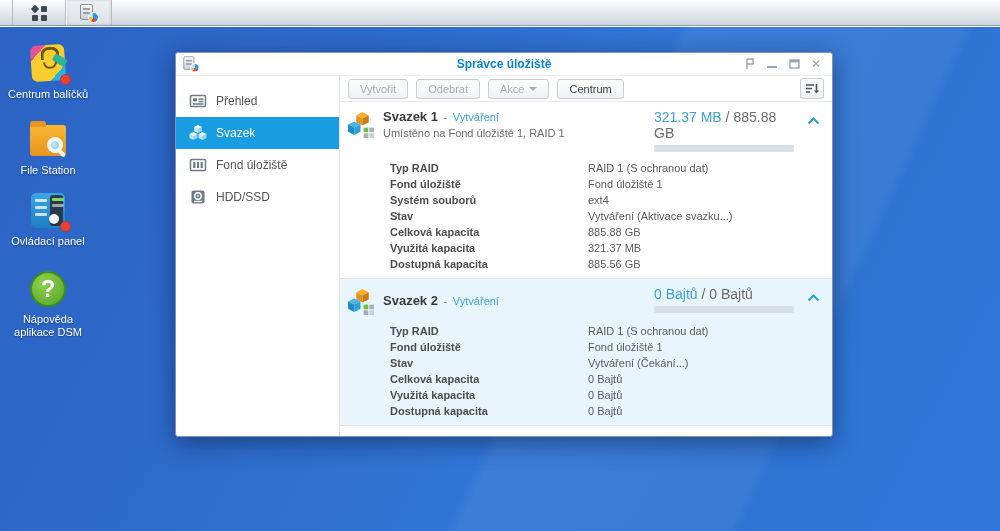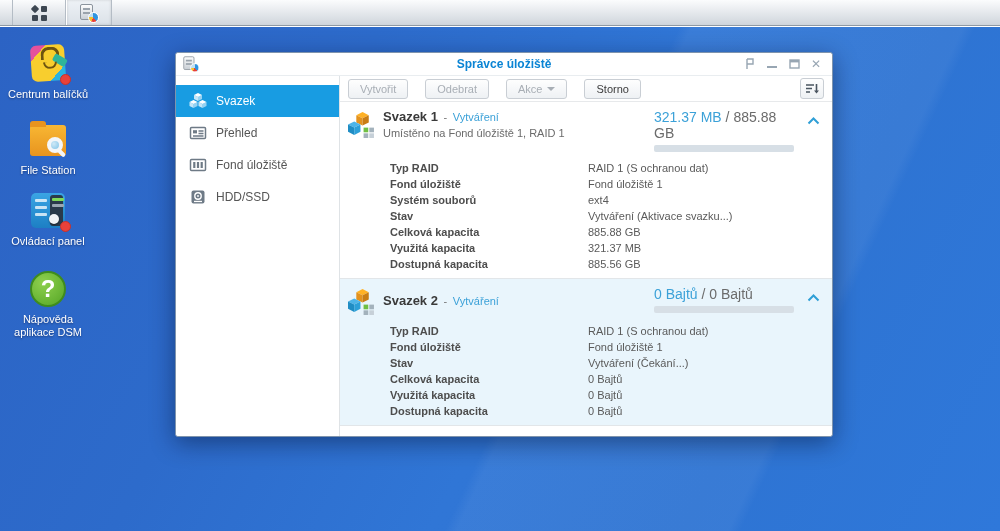--- a/index.html
+++ b/index.html
@@ -92,21 +92,21 @@
   
   .sidebar { width:164px; border-right:1px solid #dfe3e6; background:#fff; padding-top:9px; flex:0 0 auto; }
   .side-item { height:32px; display:flex; align-items:center; gap:9px; padding-left:13px;
     font-size:12px; color:#555; cursor:pointer; }
   .side-item svg { color:#6e7a86; flex:0 0 auto; }
   .side-item.sel { background:#189ce2; color:#fff; }
   .side-item.sel svg { color:#fff; }
 
   
   .content { flex:1; display:flex; flex-direction:column; min-width:0; background:#fff; }
-  .toolbar { height:26px; flex:0 0 auto; display:flex; align-items:center; gap:17px;
+  .toolbar { height:26px; flex:0 0 auto; display:flex; align-items:center; gap:8px;
     padding:0 8px; border-bottom:1px solid #e7e9eb; background:#fff; }
   .btn { font-size:11px; padding:3px 11px; border:1px solid #c9ced4; border-radius:3px;
     background:linear-gradient(#fefefe,#eef1f4); color:#3c3c3c; cursor:pointer; display:flex; align-items:center; gap:5px; }
   .btn.disabled { color:#a8aeb5; }
   .caret { width:0; height:0; border-left:4px solid transparent; border-right:4px solid transparent;
     border-top:4px solid #a8aeb5; }
   .sortbtn { margin-left:auto; width:24px; height:21px; border:1px solid #c9ced4; border-radius:3px;
     background:linear-gradient(#fefefe,#eef1f4); display:flex; align-items:center; justify-content:center; cursor:pointer; }
 
   .vol-list { flex:1; overflow:hidden; }
@@ -230,45 +230,45 @@
             <rect x="1" y="2" width="9" height="2.4" fill="currentColor"></rect>
           </svg>
       </span>
       <span class="wc close">✕</span>
     </span>
   </div>
 
   <div class="winbody">
 
     <div class="sidebar">
+      <div class="side-item">
+        <svg width="18" height="18" viewBox="0 0 18 18">
+          <rect x="1.5" y="3.5" width="15" height="11" rx="1" fill="none" stroke="currentColor" stroke-width="1.5"></rect>
+          <rect x="4" y="6.2" width="4" height="3.2" fill="currentColor"></rect>
+          <path d="M9.5 7h5 M9.5 9.5h5 M4 12h10.5" stroke="currentColor" stroke-width="1.3"></path>
+        </svg>
+        <span>Přehled</span>
+      </div>
       <div class="side-item sel">
         <svg width="18" height="18" viewBox="0 0 18 18" fill="currentColor">
           <path d="M9 1l4 2-4 2-4-2z"></path>
             <path d="M5 3l4 2v4L5 7z" fill-opacity=".75"></path>
             <path d="M13 3L9 5v4l4-2z" fill-opacity=".55"></path>
           <path d="M4.5 8l4 2-4 2-4-2z"></path>
             <path d="M.5 10l4 2v4l-4-2z" fill-opacity=".75"></path>
             <path d="M8.5 10l-4 2v4l4-2z" fill-opacity=".55"></path>
           <path d="M13.5 8l4 2-4 2-4-2z"></path>
             <path d="M9.5 10l4 2v4l-4-2z" fill-opacity=".75"></path>
             <path d="M17.5 10l-4 2v4l4-2z" fill-opacity=".55"></path>
         </svg>
         <span>Svazek</span>
       </div>
       <div class="side-item">
         <svg width="18" height="18" viewBox="0 0 18 18">
           <rect x="1.5" y="3.5" width="15" height="11" rx="1" fill="none" stroke="currentColor" stroke-width="1.5"></rect>
-          <rect x="4" y="6.2" width="4" height="3.2" fill="currentColor"></rect>
-          <path d="M9.5 7h5 M9.5 9.5h5 M4 12h10.5" stroke="currentColor" stroke-width="1.3"></path>
-        </svg>
-        <span>Přehled</span>
-      </div>
-      <div class="side-item">
-        <svg width="18" height="18" viewBox="0 0 18 18">
-          <rect x="1.5" y="3.5" width="15" height="11" rx="1" fill="none" stroke="currentColor" stroke-width="1.5"></rect>
           <rect x="4.2" y="6" width="2.2" height="6" fill="currentColor"></rect>
           <rect x="7.9" y="6" width="2.2" height="6" fill="currentColor"></rect>
           <rect x="11.6" y="6" width="2.2" height="6" fill="currentColor"></rect>
         </svg>
         <span>Fond úložiště</span>
       </div>
       <div class="side-item">
         <svg width="18" height="18" viewBox="0 0 18 18">
           <rect x="2.5" y="2.5" width="13" height="13" rx="2" fill="currentColor"></rect>
           <circle cx="9" cy="8" r="3.2" fill="none" stroke="#fff" stroke-width="1.4"></circle>
@@ -286,21 +286,21 @@
           <span>Vytvořit</span>
         </div>
         <div class="btn disabled" aria-disabled="true">
           <span>Odebrat</span>
         </div>
         <div class="btn disabled" aria-disabled="true">
           <span>Akce</span>
           <span class="caret"></span>
         </div>
         <div class="btn">
-          <span>Storno</span>
+          <span>Centrum</span>
         </div>
         <div class="sortbtn">
           <svg width="14" height="14" viewBox="0 0 14 14">
             <path d="M1 3h8M1 6.5h6M1 10h4" stroke="#4a5560" stroke-width="1.6"></path>
             <path d="M11.5 2v8" stroke="#4a5560" stroke-width="1.6"></path>
             <path d="M9 8.5l2.5 3 2.5-3z" fill="#4a5560"></path>
           </svg>
         </div>
       </div>
 

